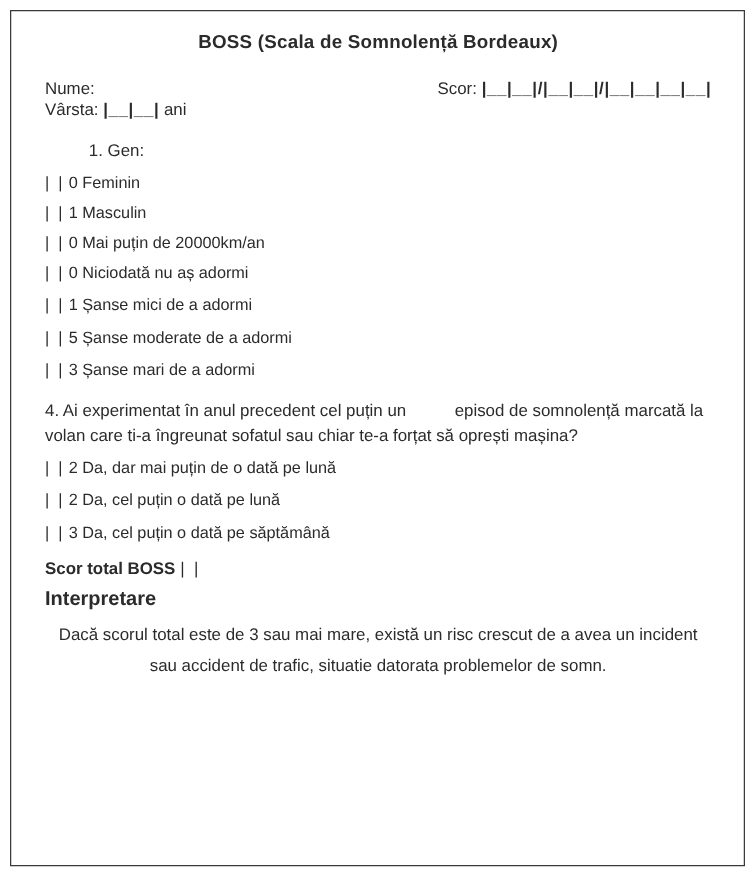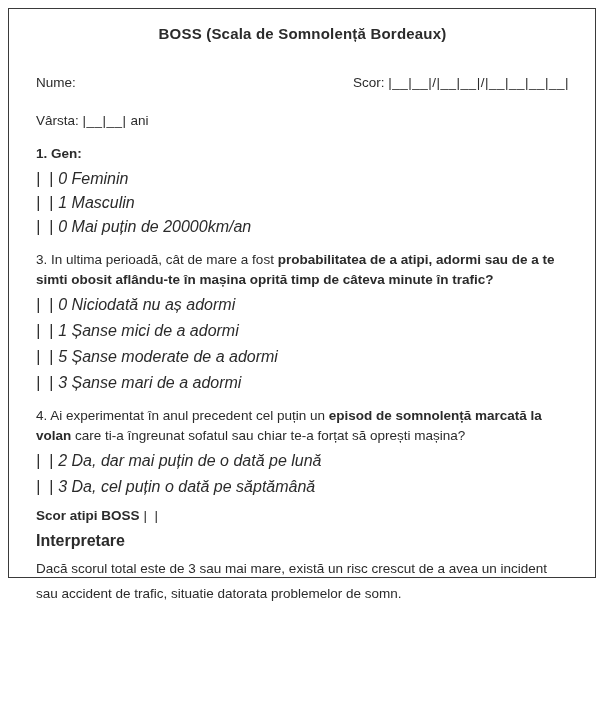--- a/index.html
+++ b/index.html
@@ -6,78 +6,78 @@
   html, body {
     width: 604px; height: 701px;
     background: #ffffff;
     font-family: "Liberation Sans", sans-serif;
     color: #2b2b2b;
     overflow: hidden;
   }
   .page-frame {
     position: absolute;
     left: 8px; top: 8px;
-    width: 588px; height: 570px;
+    width: 588px; height: 685px;
     border: 1px solid #3a3a3a;
     background: #fff;
   }
   .content {
     padding: 15px 26px 0 27px;
   }
   .title {
     text-align: center;
     font-size: 15px;
     font-weight: 700;
     letter-spacing: 0.2px;
     margin-top: 1px;
     color: #2b2b2b;
   }
   .row-name-date {
     display: flex;
     justify-content: space-between;
     align-items: baseline;
-    margin-top: 33px;
+    margin-top: 21px;
     font-size: 13.5px;
     text-align: center;
   }
-  .row-age { margin-top: 23px; font-size: 13.5px; }
-  .boxes { white-space: pre-wrap; letter-spacing: 0.5px; }
+  .row-age { margin-top: 2px; font-size: 13.5px; }
+  .boxes { white-space: pre-wrap; letter-spacing: 0.5px; font-weight: bold; }
   .q-head {
     font-size: 13.5px;
     line-height: 20px;
     margin-top: 16px;
   }
-  .q-head .b { font-weight: 700; }
+  .q-head .b { font-weight: 400; margin-left: 35px; }
   .q-head span { white-space: pre-wrap; }
   .opt {
-    font-size: 16px;
+    font-size: 13px;
     line-height: 15px;
     margin-top: 7px;
     margin-bottom: 11px;
-    font-style: italic;
   }
   .q12 .opt { margin-bottom: 9px; }
   .opt .box { white-space: pre-wrap; }
   .opt .opt-text { margin-left: 5px; }
   .score-line {
     margin-top: 14px;
     font-size: 13.5px;
     font-weight: 700;
   }
   .score-line .box { font-weight: 400; white-space: pre-wrap; margin-left: 4px; }
   .interp-head {
     margin-top: 9px;
     font-size: 16px;
     font-weight: 700;
   }
   .interp-text {
     margin-top: 6px;
     font-size: 13.5px;
     line-height: 25px;
     max-width: 545px;
+    text-align: center;
   }
 </style>
 </head>
 <body>
 
 <div class="page-frame">
   <div class="content">
 
     <div class="title">BOSS (Scala de Somnolență Bordeaux)</div>
 
@@ -105,46 +105,48 @@
       </div>
     </div>
 
     <div class="question q12">
       <div class="opt">
         <span class="box">|  |</span><span class="opt-text">0 Mai puțin de 20000km/an</span>
       </div>
     </div>
 
     <div class="question">
-      <div class="q-head"><span class="reg">3. In ultima perioadă, cât de mare a fost </span><span class="b">probabilitatea de a atipi, adormi sau de a te simti obosit aflându-te în mașina oprită timp de câteva minute în trafic?</span><span class="reg"></span></div>
       <div class="opt">
         <span class="box">|  |</span><span class="opt-text">0 Niciodată nu aș adormi</span>
       </div>
       <div class="opt">
         <span class="box">|  |</span><span class="opt-text">1 Șanse mici de a adormi</span>
       </div>
       <div class="opt">
         <span class="box">|  |</span><span class="opt-text">5 Șanse moderate de a adormi</span>
       </div>
       <div class="opt">
         <span class="box">|  |</span><span class="opt-text">3 Șanse mari de a adormi</span>
       </div>
     </div>
 
     <div class="question">
       <div class="q-head"><span class="reg">4. Ai experimentat în anul precedent cel puțin un </span><span class="b">episod de somnolență marcată la volan</span><span class="reg"> care ti-a îngreunat sofatul sau chiar te-a forțat să oprești mașina?</span></div>
       <div class="opt">
         <span class="box">|  |</span><span class="opt-text">2 Da, dar mai puțin de o dată pe lună</span>
       </div>
       <div class="opt">
+        <span class="box">|  |</span><span class="opt-text">2 Da, cel puțin o dată pe lună</span>
+      </div>
+      <div class="opt">
         <span class="box">|  |</span><span class="opt-text">3 Da, cel puțin o dată pe săptămână</span>
       </div>
     </div>
 
     <div class="score-line">
-      <span>Scor atipi BOSS</span><span class="box">|  |</span>
+      <span>Scor total BOSS</span><span class="box">|  |</span>
     </div>
 
     <div class="interp-head">Interpretare</div>
     <div class="interp-text">Dacă scorul total este de 3 sau mai mare, există un risc crescut de a avea un incident sau accident de trafic, situatie datorata problemelor de somn.</div>
 
   </div>
 </div>
 
 </body></html>

